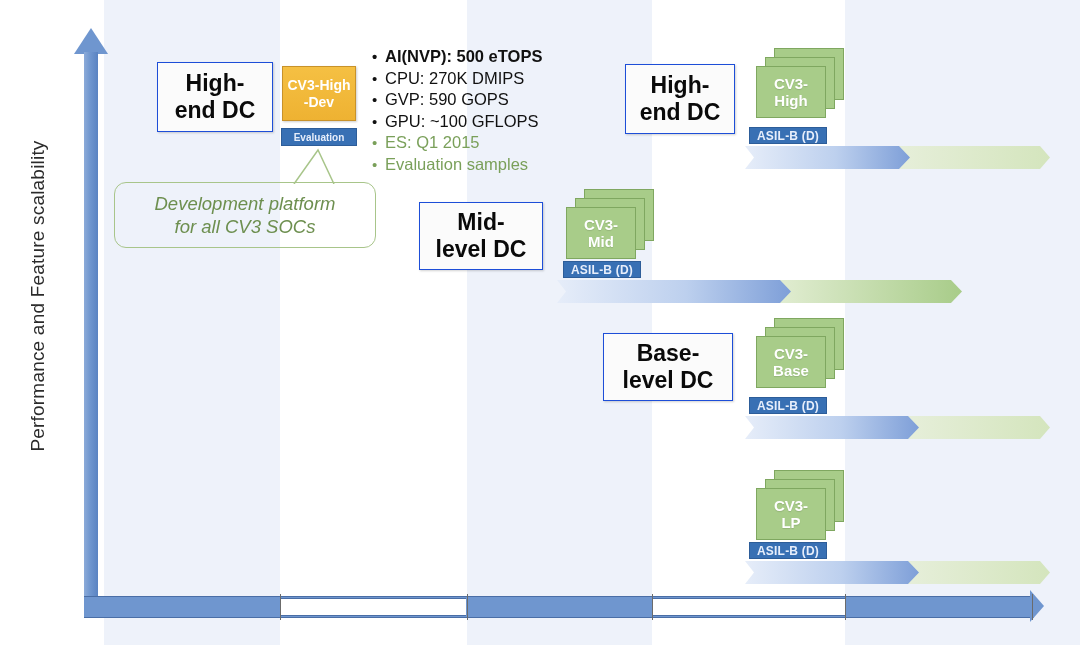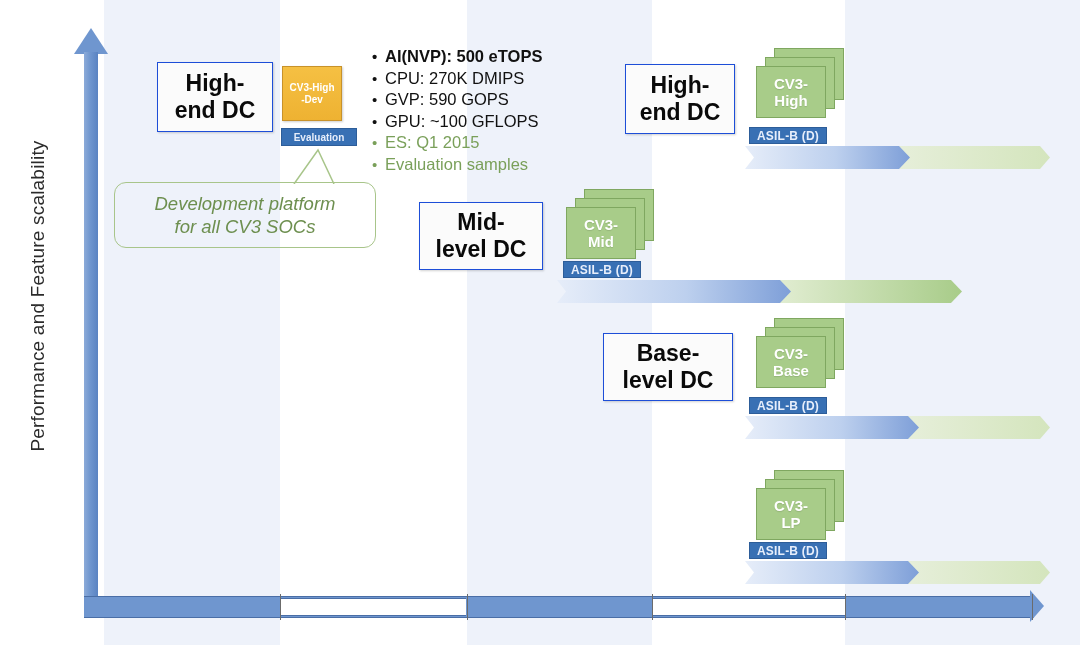--- a/index.html
+++ b/index.html
@@ -376,21 +376,21 @@
     <div class="chip" style="left:18px; top:0; width:70px; height:52px;"></div>
     <div class="chip" style="left:9px; top:9px; width:70px; height:52px;"></div>
     <div class="chip front" style="left:0; top:18px; width:70px; height:52px; font-size:15px; white-space:pre-line;">CV3-
 LP</div>
   </div>
   <div class="asil" style="left:749px; top:542px; width:78px; height:17px;">ASIL-B (D)</div>
 
   <div class="label-box" style="left:157px; top:62px; width:116px; height:70px; font-size:23px; white-space:pre-line;">High-
 end DC</div>
 
-  <div class="devbox" style="left:282px; top:66px; width:60px; height:55px; font-size:10px; white-space:pre-line;">CV3-High
+  <div class="devbox" style="left:282px; top:66px; width:74px; height:55px; font-size:14px; white-space:pre-line;">CV3-High
 -Dev</div>
   <div class="evalbadge" style="left:281px; top:128px; width:76px; height:18px;">Evaluation</div>
 
   <div class="specs">
     <div class="spec-row bold">
       <span class="dot">•</span>
       <span>AI(NVP): 500 eTOPS</span>
     </div>
     <div class="spec-row">
       <span class="dot">•</span>

